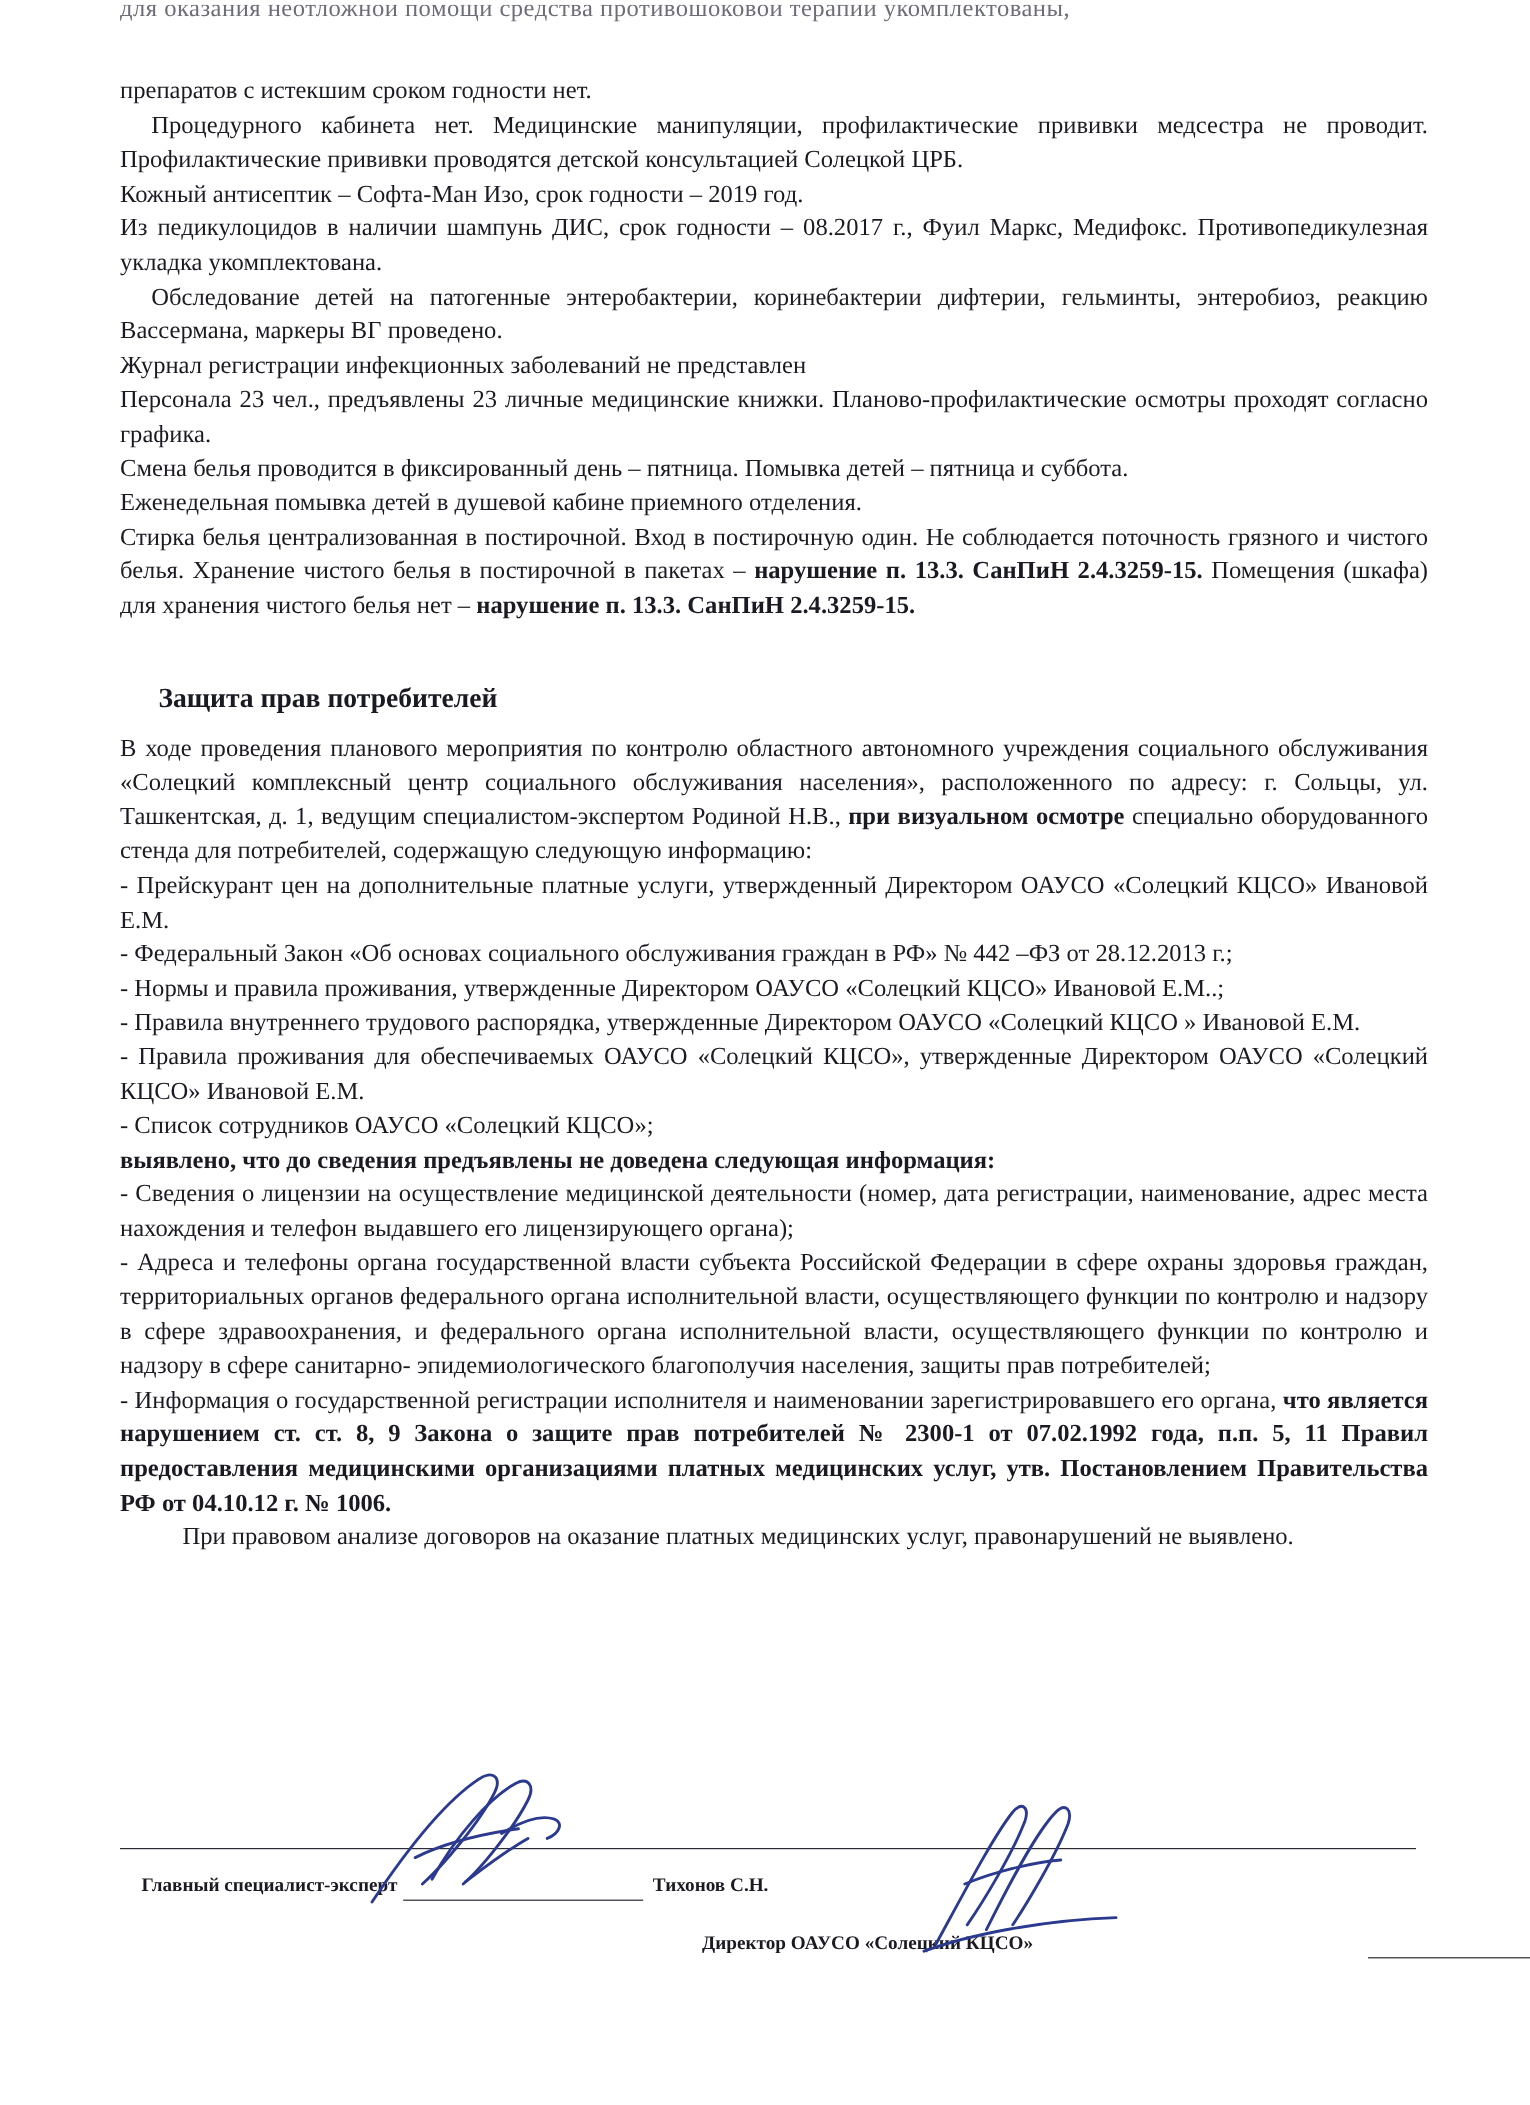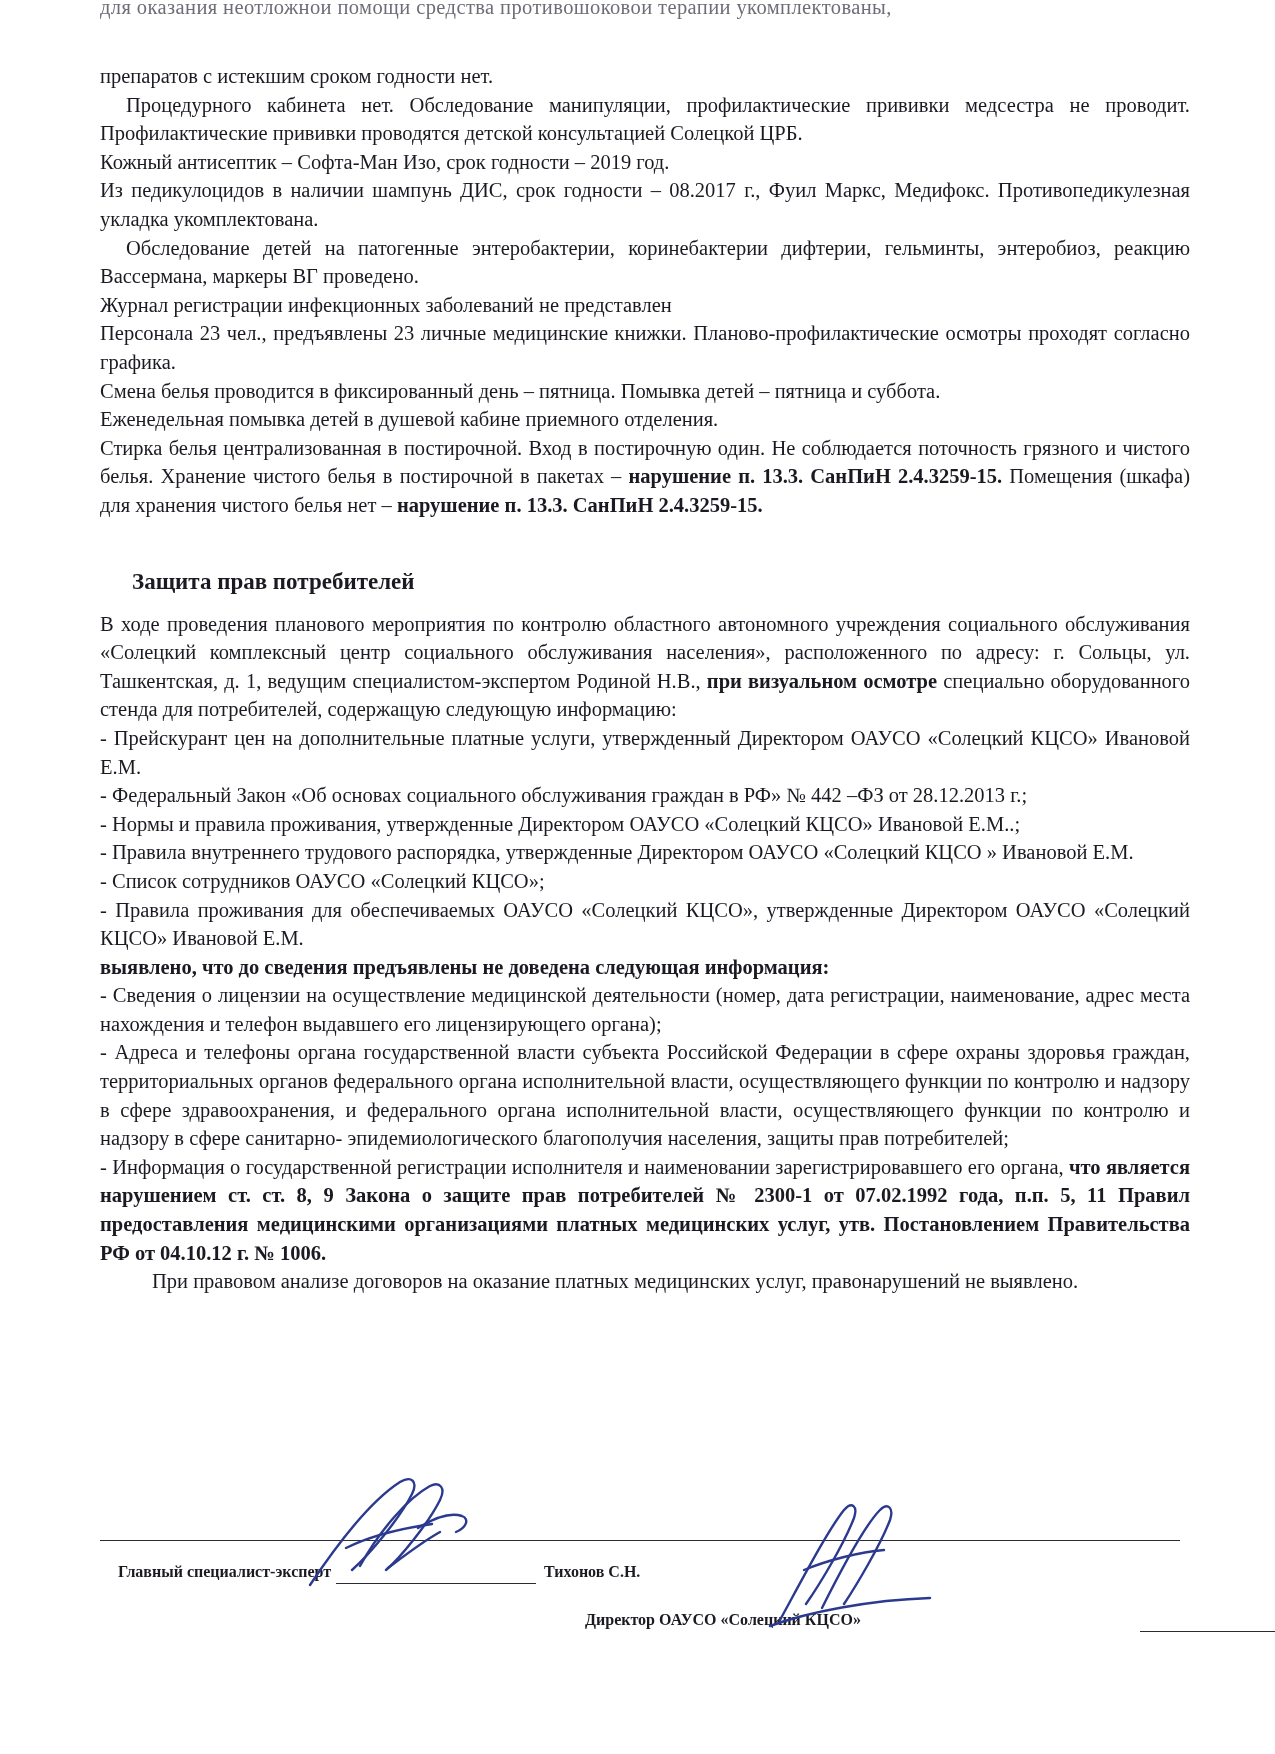--- a/index.html
+++ b/index.html
@@ -106,21 +106,21 @@
 
 <div class="page">
 
   <div class="cut-top">
     <span>для оказания неотложной    помощи средства   противошоковой терапии укомплектованы,</span>
   </div>
 
   <div class="content" style="top:26px">
 
     <p>препаратов с истекшим сроком годности нет.</p>
-    <p class="indent">Процедурного кабинета нет.  Обследование манипуляции, профилактические прививки медсестра не проводит. Профилактические прививки проводятся детской консультацией Солецкой ЦРБ.</p>
+    <p class="indent">Процедурного кабинета нет.  Медицинские манипуляции, профилактические прививки медсестра не проводит. Профилактические прививки проводятся детской консультацией Солецкой ЦРБ.</p>
     <p>Кожный антисептик – Софта-Ман Изо, срок годности – 2019 год.</p>
     <p>Из педикулоцидов в наличии  шампунь ДИС, срок годности – 08.2017 г., Фуил Маркс, Медифокс. Противопедикулезная укладка укомплектована.</p>
     <p class="indent">Обследование детей на патогенные энтеробактерии, коринебактерии дифтерии, гельминты, энтеробиоз, реакцию Вассермана, маркеры ВГ проведено.</p>
     <p>Журнал регистрации инфекционных заболеваний не представлен</p>
     <p>Персонала 23  чел., предъявлены 23 личные медицинские книжки. Планово-профилактические осмотры проходят согласно графика.</p>
     <p>Смена белья проводится в фиксированный день – пятница. Помывка детей – пятница и суббота.</p>
     <p>Еженедельная помывка детей в душевой кабине приемного отделения.</p>
 
     <p><span>Стирка белья централизованная   в постирочной. Вход в постирочную один. Не соблюдается поточность грязного и чистого белья. Хранение чистого белья в постирочной в пакетах – </span><span class="bold">нарушение п. 13.3. СанПиН 2.4.3259-15.</span><span>  Помещения (шкафа) для хранения чистого белья нет – </span><span class="bold">нарушение п. 13.3. СанПиН 2.4.3259-15.</span></p>
 
@@ -129,22 +129,22 @@
     <p class="section-head">Защита прав потребителей</p>
 
     <div class="spacer-sm"></div>
 
     <p><span>В ходе проведения  планового мероприятия по контролю областного автономного учреждения социального обслуживания «Солецкий комплексный центр социального обслуживания населения», расположенного по адресу:  г. Сольцы, ул. Ташкентская, д. 1, ведущим специалистом-экспертом Родиной Н.В., </span><span class="bold">при визуальном осмотре</span><span> специально оборудованного стенда для потребителей, содержащую следующую информацию:</span></p>
 
     <p>- Прейскурант цен на дополнительные платные услуги, утвержденный Директором ОАУСО «Солецкий КЦСО» Ивановой Е.М.</p>
     <p>- Федеральный Закон «Об основах социального обслуживания граждан в РФ» № 442 –ФЗ от 28.12.2013  г.;</p>
     <p>- Нормы и правила проживания, утвержденные Директором ОАУСО «Солецкий КЦСО» Ивановой Е.М..;</p>
     <p>- Правила внутреннего трудового распорядка, утвержденные Директором ОАУСО «Солецкий КЦСО » Ивановой Е.М.</p>
+    <p>- Правила проживания для обеспечиваемых ОАУСО «Солецкий КЦСО», утвержденные Директором ОАУСО «Солецкий КЦСО» Ивановой Е.М.</p>
     <p>- Список сотрудников ОАУСО «Солецкий КЦСО»;</p>
-    <p>- Правила проживания для обеспечиваемых ОАУСО «Солецкий КЦСО», утвержденные Директором ОАУСО «Солецкий КЦСО» Ивановой Е.М.</p>
 
     <p class="bold">выявлено, что до сведения предъявлены не доведена следующая информация:</p>
 
     <p>- Сведения о лицензии на осуществление медицинской деятельности (номер, дата регистрации, наименование, адрес места нахождения и телефон выдавшего его лицензирующего органа);</p>
     <p>-  Адреса и телефоны органа государственной власти субъекта Российской Федерации в сфере охраны здоровья граждан, территориальных органов федерального органа исполнительной власти, осуществляющего функции по контролю и надзору в сфере здравоохранения, и федерального органа исполнительной власти, осуществляющего функции по контролю и надзору в сфере санитарно- эпидемиологического благополучия населения, защиты прав потребителей;</p>
 
     <p><span>- Информация о государственной регистрации исполнителя и наименовании зарегистрировавшего его органа, </span><span class="bold">что является нарушением ст. ст. 8, 9 Закона о защите прав  потребителей № 2300-1 от 07.02.1992 года, п.п. 5,  11   Правил предоставления медицинскими организациями платных медицинских услуг, утв. Постановлением Правительства РФ от 04.10.12 г. № 1006.</span></p>
 
     <p class="indent-lg">При   правовом   анализе   договоров   на   оказание   платных   медицинских   услуг, правонарушений не выявлено.</p>
 

